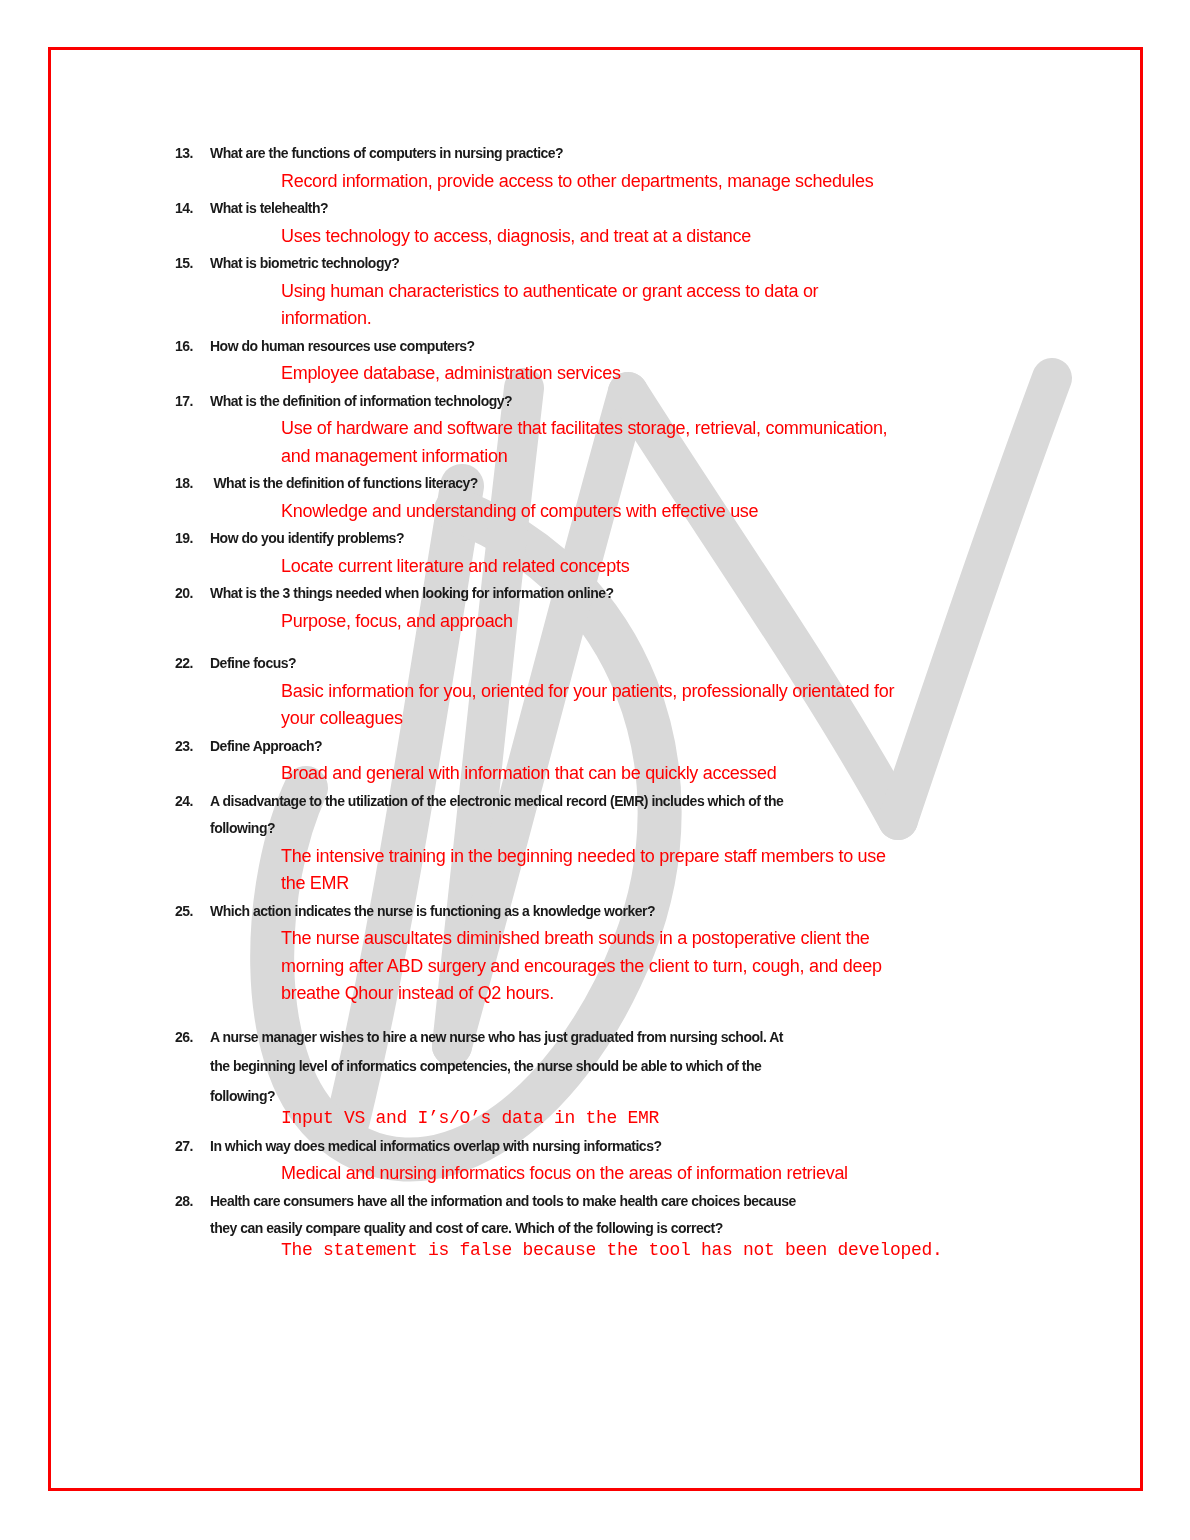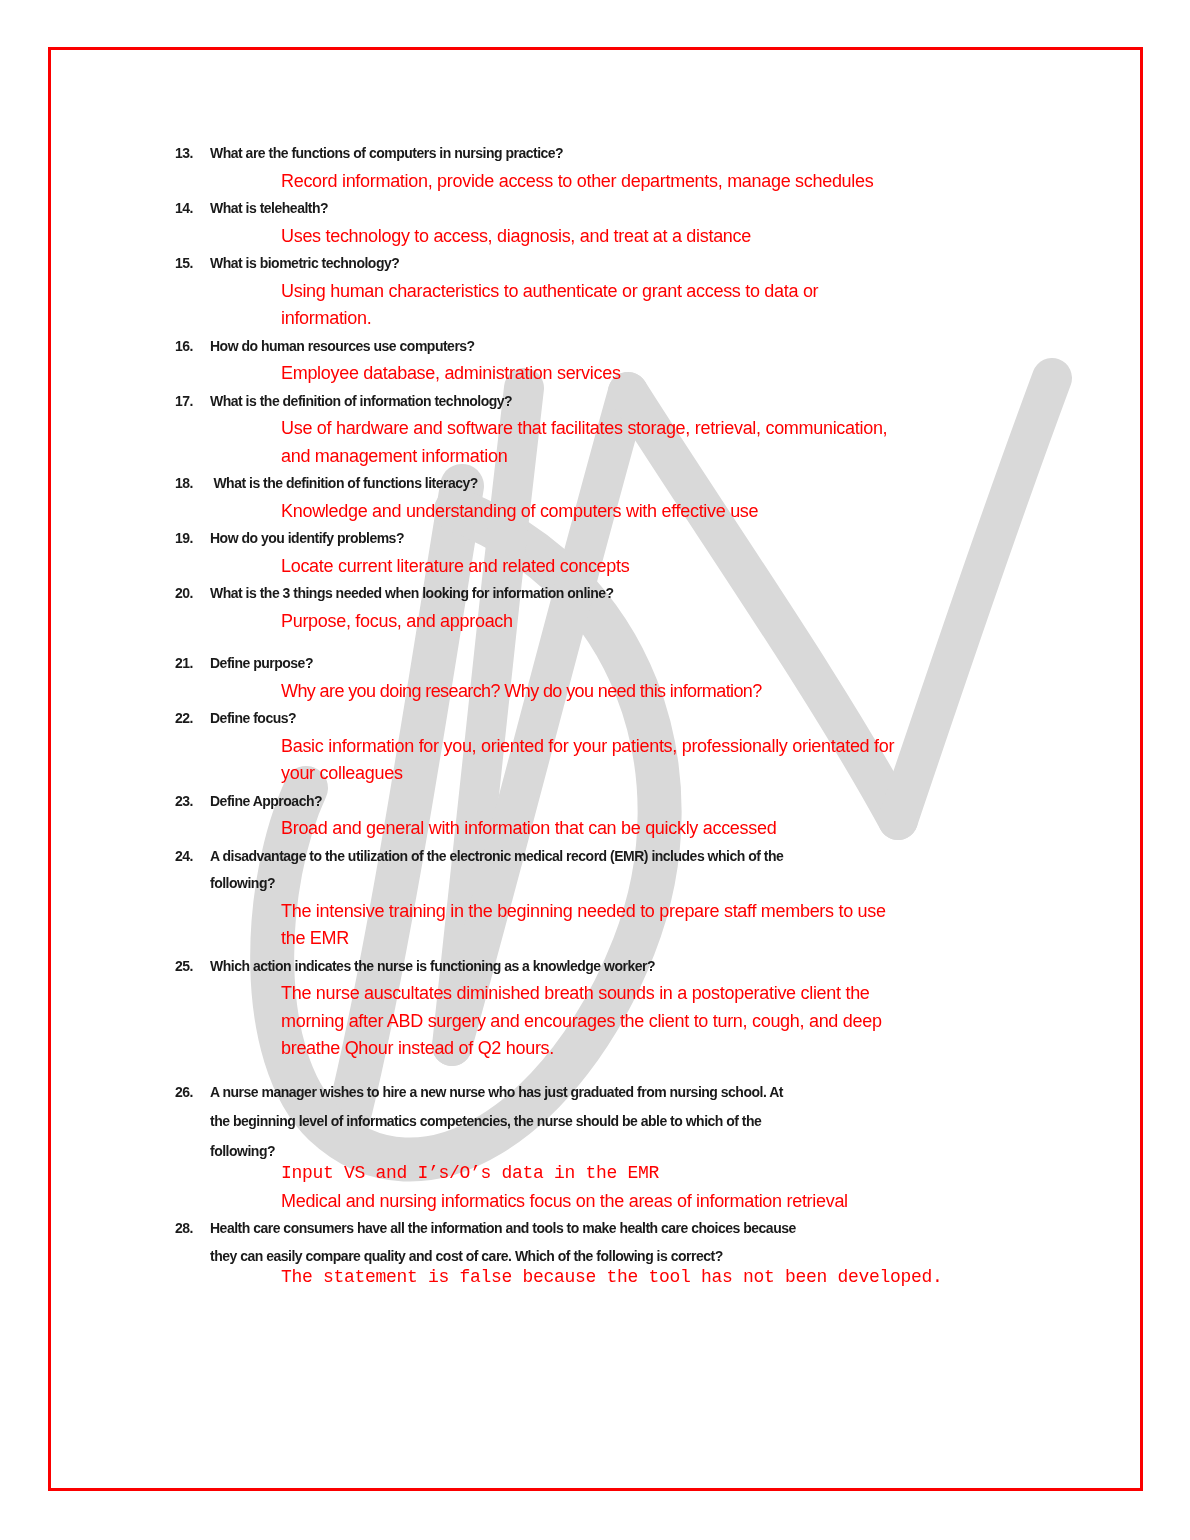--- a/index.html
+++ b/index.html
@@ -137,27 +137,20 @@
   </div>
 
   <div class="qa-item gap-bottom">
     <div class="q-line">
       <span class="q-num">20.</span>
       <span class="q-text">What is the 3 things needed when looking for information online?</span>
     </div>
     <div class="answer gap-top">Purpose, focus, and approach</div>
   </div>
 
-  <div class="qa-item">
-    <div class="q-line">
-      <span class="q-num">21.</span>
-      <span class="q-text">Define purpose?</span>
-    </div>
-    <div class="answer condensed">Why are you doing research? Why do you need this information?</div>
-  </div>
 
   <div class="qa-item">
     <div class="q-line">
       <span class="q-num">22.</span>
       <span class="q-text">Define focus?</span>
     </div>
     <div class="answer">Basic information for you, oriented for your patients, professionally orientated for
 your colleagues</div>
   </div>
 
@@ -193,20 +186,24 @@
     <div class="q-line">
       <span class="q-num">26.</span>
       <span class="q-text">A nurse manager wishes to hire a new nurse who has just graduated from nursing school. At
 the beginning level of informatics competencies, the nurse should be able to which of the
 following?</span>
     </div>
     <div class="answer tight">Input VS and I’s/O’s data in the EMR</div>
   </div>
 
   <div class="qa-item">
+    <div class="q-line">
+      <span class="q-num">27.</span>
+      <span class="q-text">In which way does medical informatics overlap with nursing informatics?</span>
+    </div>
     <div class="answer">Medical and nursing informatics focus on the areas of information retrieval</div>
   </div>
 
   <div class="qa-item">
     <div class="q-line">
       <span class="q-num">28.</span>
       <span class="q-text">Health care consumers have all the information and tools to make health care choices because
 they can easily compare quality and cost of care. Which of the following is correct?</span>
     </div>
     <div class="answer tight">The statement is false because the tool has not been developed.</div>

